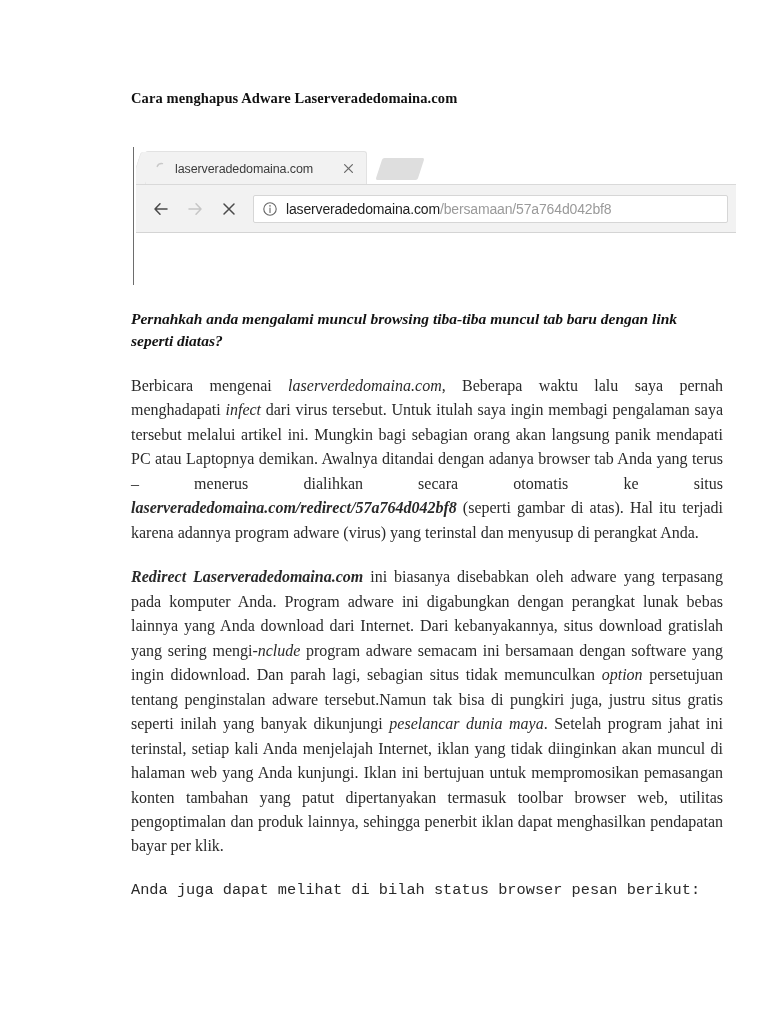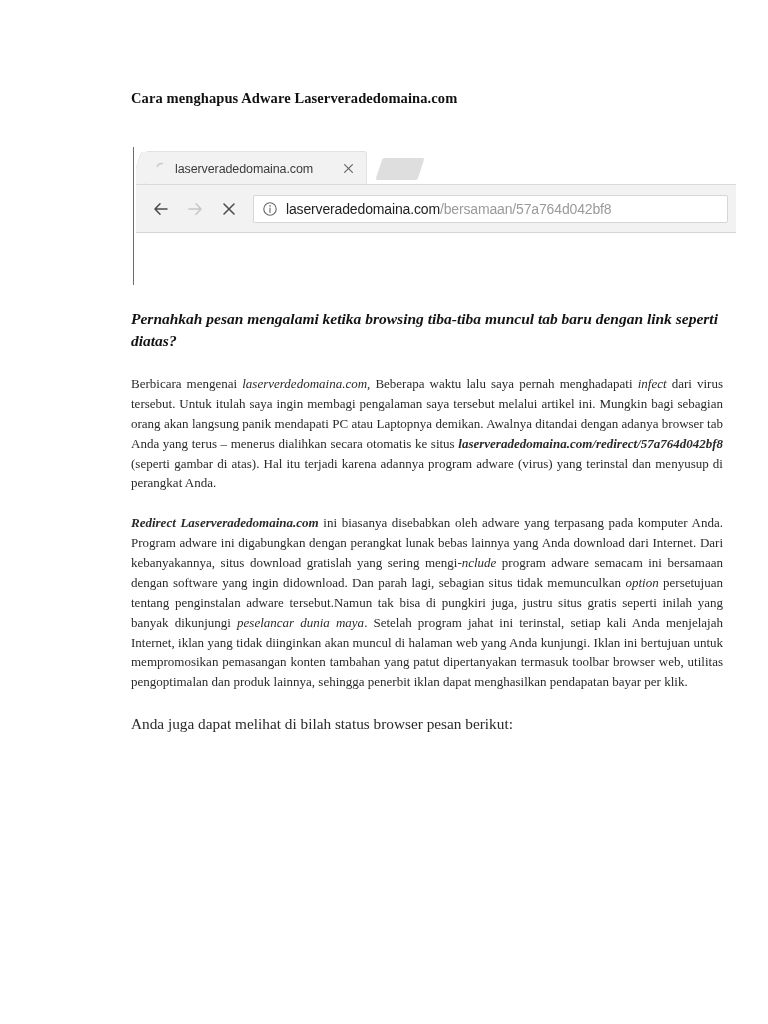--- a/index.html
+++ b/index.html
@@ -220,37 +220,37 @@
     font-style: italic;
     font-size: 15.5px;
     line-height: 1.42;
     color: #131313;
     margin: 0 0 22px 0;
     text-align: left;
   }
 
   .body-p {
     font-family: "Liberation Serif", "DejaVu Serif", serif;
-    font-size: 13px;
+    font-size: 16px;
     line-height: 1.53;
     color: #2a2a2a;
     margin: 0 0 20px 0;
     text-align: justify;
     text-justify: inter-word;
   }
   .body-p:last-child { margin-bottom: 0; }
 
   .body-p em { font-style: italic; }
   .body-p .strongital {
     font-weight: bold;
     font-style: italic;
   }
 
   .tail-line {
-    font-family: Liberation Serif, serif;
+    font-family: Liberation Mono, monospace;
     font-size: 15.3px;
     line-height: 1.53;
     color: #2a2a2a;
     margin: 0;
     text-align: left;
   }
 </style>
 </head>
 <body>
 
@@ -312,21 +312,21 @@
         </span>
         <span class="omnibox-url"><span class="url-host">laserveradedomaina.com</span><span class="url-path">/bersamaan/57a764d042bf8</span></span>
       </div>
     </div>
 
     <div class="viewport-blank"></div>
   </div>
 
   <div class="article">
 
-    <p class="lede">Pernahkah pesan mengalami ketika browsing tiba-tiba muncul tab baru dengan link seperti diatas?</p>
+    <p class="lede">Pernahkah anda mengalami muncul browsing tiba-tiba muncul tab baru dengan link seperti diatas?</p>
 
     <p class="body-p"><span>Berbicara mengenai </span><em>laserverdedomaina.com</em><span>, Beberapa waktu lalu saya pernah menghadapati </span><em>infect</em><span> dari virus tersebut. Untuk itulah saya ingin membagi pengalaman saya tersebut melalui artikel ini. Mungkin bagi sebagian orang akan langsung panik mendapati PC atau Laptopnya demikan. Awalnya ditandai dengan adanya browser tab Anda yang terus – menerus dialihkan secara otomatis ke situs </span><span class="strongital">laserveradedomaina.com/redirect/57a764d042bf8</span><span> (seperti gambar di atas). Hal itu  terjadi karena adannya program adware (virus) yang terinstal dan menyusup di perangkat Anda.</span></p>
 
     <p class="body-p"><span class="strongital">Redirect Laserveradedomaina.com</span><span> ini biasanya disebabkan oleh adware yang terpasang pada komputer Anda. Program adware ini digabungkan dengan perangkat lunak bebas lainnya yang Anda download dari Internet. Dari kebanyakannya, situs download gratislah yang sering mengi-</span><em>nclude</em><span> program adware semacam ini bersamaan dengan software yang ingin didownload. Dan parah lagi, sebagian situs tidak memunculkan </span><em>option</em><span> persetujuan tentang penginstalan adware tersebut.Namun tak bisa di pungkiri juga, justru situs gratis seperti inilah yang banyak dikunjungi </span><em>peselancar dunia maya</em><span>. Setelah program jahat ini terinstal, setiap kali Anda menjelajah Internet, iklan yang tidak diinginkan akan muncul di halaman web yang Anda kunjungi. Iklan ini bertujuan untuk mempromosikan pemasangan konten tambahan yang patut dipertanyakan termasuk toolbar browser web, utilitas pengoptimalan dan produk lainnya, sehingga penerbit iklan dapat menghasilkan pendapatan bayar per klik.</span></p>
 
     <p class="tail-line">Anda juga dapat melihat di bilah status browser pesan berikut:</p>
   </div>
 
 </div>
 

